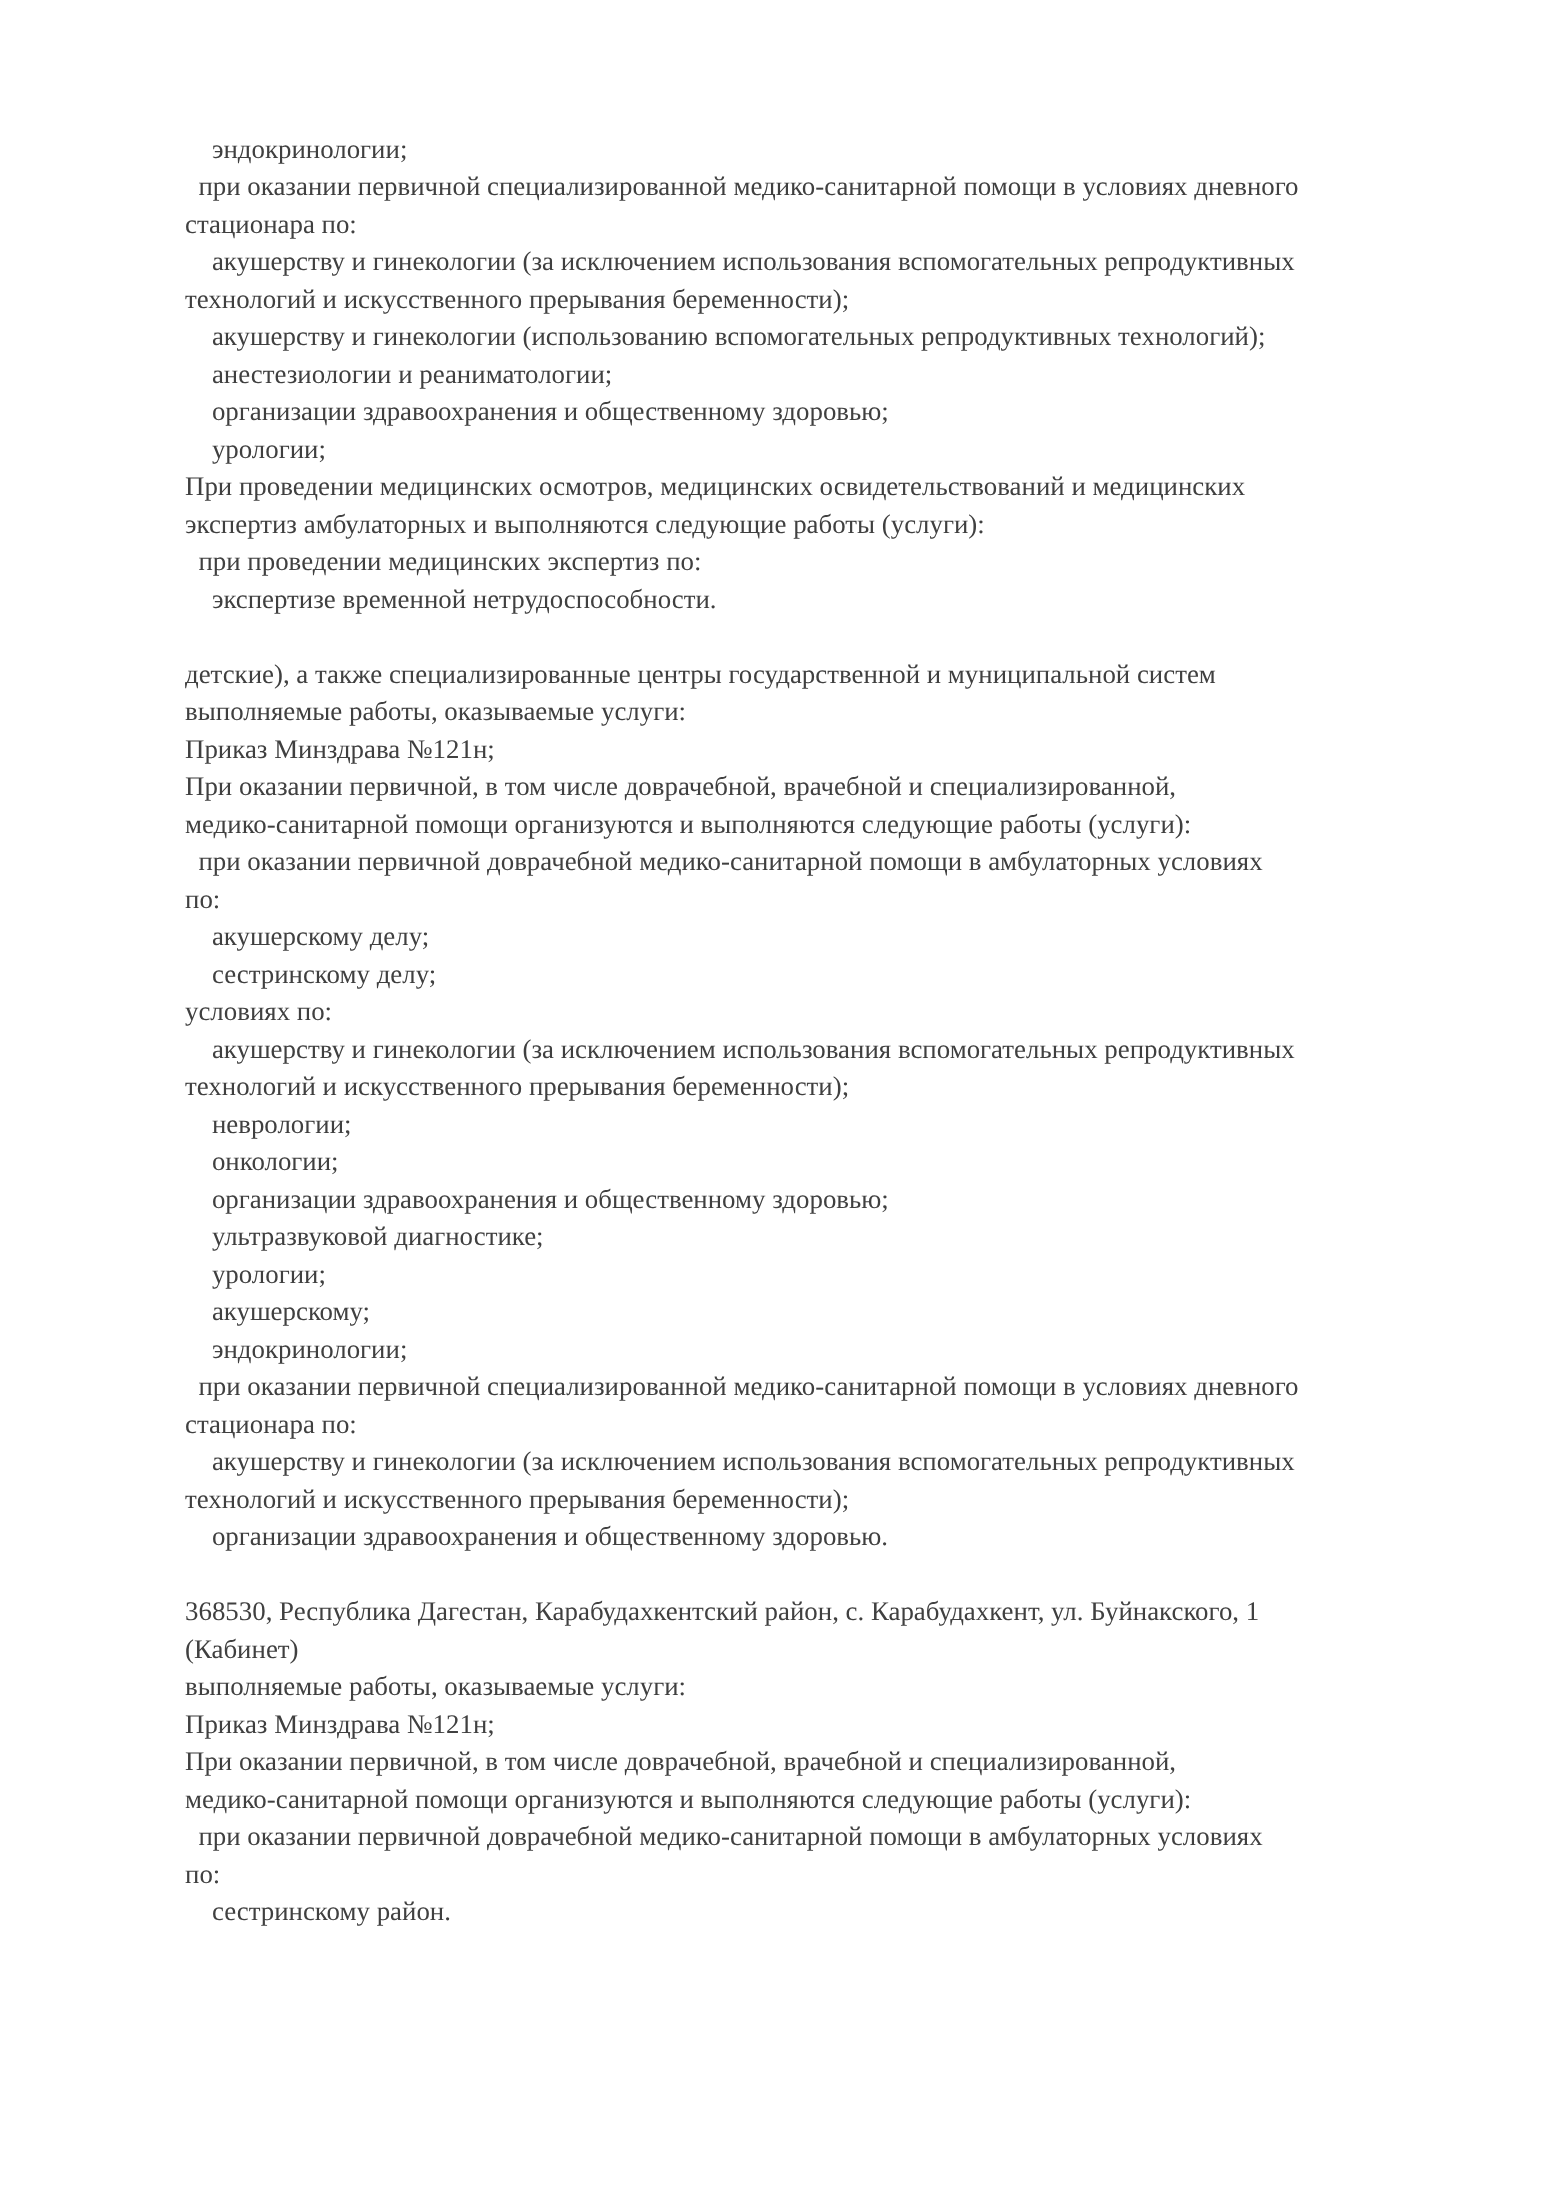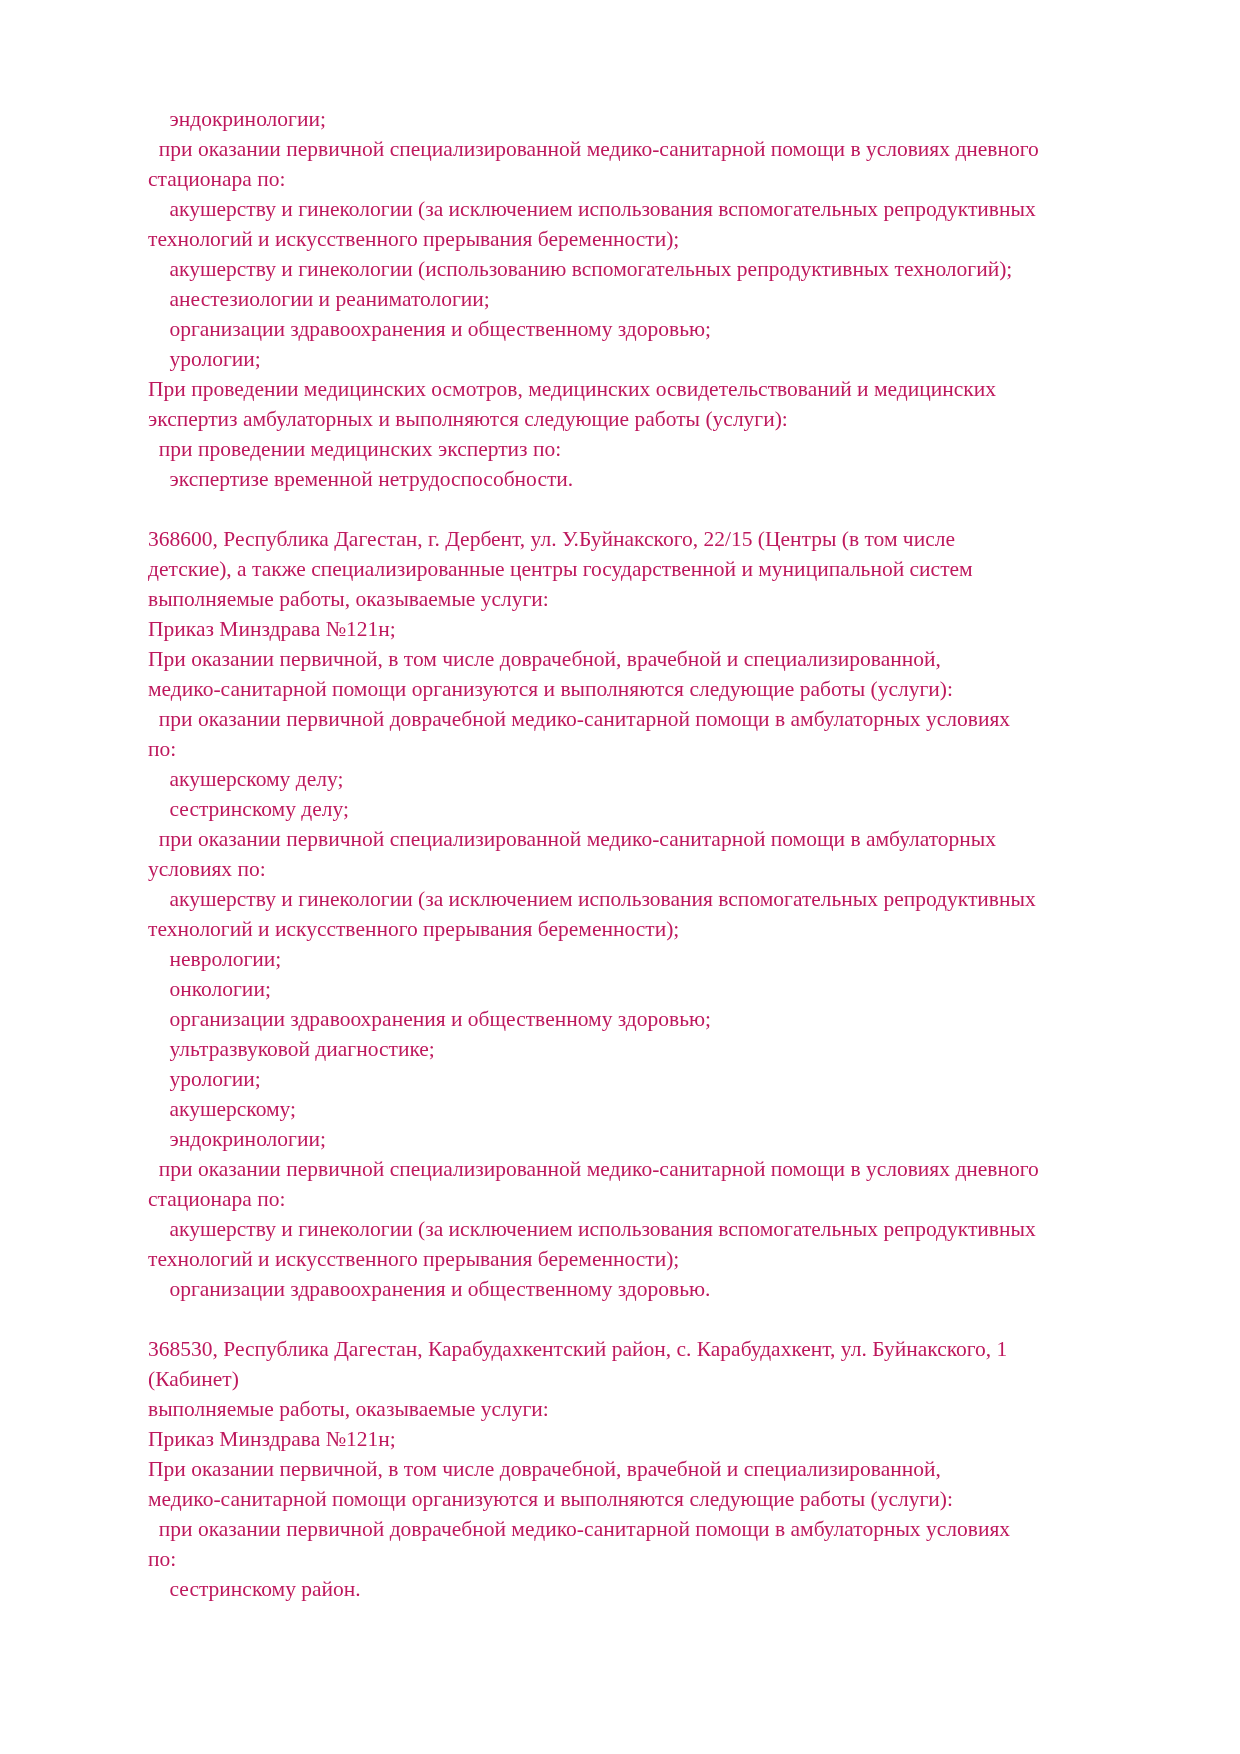--- a/index.html
+++ b/index.html
@@ -1,20 +1,20 @@
 <!DOCTYPE html>
 <html><head>
 <meta charset="utf-8">
 <style>
   html, body { margin: 0; padding: 0; background: #ffffff; }
   body { width: 1240px; height: 1754px; position: relative; overflow: hidden; }
   .page {
     position: absolute; left: 148px; top: 104px; width: 1040px;
     font-family: "Liberation Serif", "DejaVu Serif", serif;
-    font-size: 21.5px; color: #be185d; line-height: 30px;
+    font-size: 21.5px; color: #404040; line-height: 30px;
   }
   .line { white-space: pre; height: 30px; }
   .gap { height: 30px; }
 </style>
 </head>
 <body>
 
 <div class="page" id="page">
     <div>
       <div class="line">    эндокринологии;</div>
@@ -26,31 +26,29 @@
       <div class="line">    анестезиологии и реаниматологии;</div>
       <div class="line">    организации здравоохранения и общественному здоровью;</div>
       <div class="line">    урологии;</div>
       <div class="line">При проведении медицинских осмотров, медицинских освидетельствований и медицинских</div>
       <div class="line">экспертиз амбулаторных и выполняются следующие работы (услуги):</div>
       <div class="line">  при проведении медицинских экспертиз по:</div>
       <div class="line">    экспертизе временной нетрудоспособности.</div>
     </div>
     <div class="gap"></div>
     <div>
-      <div class="line">368600, Республика Дагестан, г. Дербент, ул. У.Буйнакского, 22/15 (Центры (в том числе</div>
       <div class="line">детские), а также специализированные центры государственной и муниципальной систем</div>
       <div class="line">выполняемые работы, оказываемые услуги:</div>
       <div class="line">Приказ Минздрава №121н;</div>
       <div class="line">При оказании первичной, в том числе доврачебной, врачебной и специализированной,</div>
       <div class="line">медико-санитарной помощи организуются и выполняются следующие работы (услуги):</div>
       <div class="line">  при оказании первичной доврачебной медико-санитарной помощи в амбулаторных условиях</div>
       <div class="line">по:</div>
       <div class="line">    акушерскому делу;</div>
       <div class="line">    сестринскому делу;</div>
-      <div class="line">  при оказании первичной специализированной медико-санитарной помощи в амбулаторных</div>
       <div class="line">условиях по:</div>
       <div class="line">    акушерству и гинекологии (за исключением использования вспомогательных репродуктивных</div>
       <div class="line">технологий и искусственного прерывания беременности);</div>
       <div class="line">    неврологии;</div>
       <div class="line">    онкологии;</div>
       <div class="line">    организации здравоохранения и общественному здоровью;</div>
       <div class="line">    ультразвуковой диагностике;</div>
       <div class="line">    урологии;</div>
       <div class="line">    акушерскому;</div>
       <div class="line">    эндокринологии;</div>

